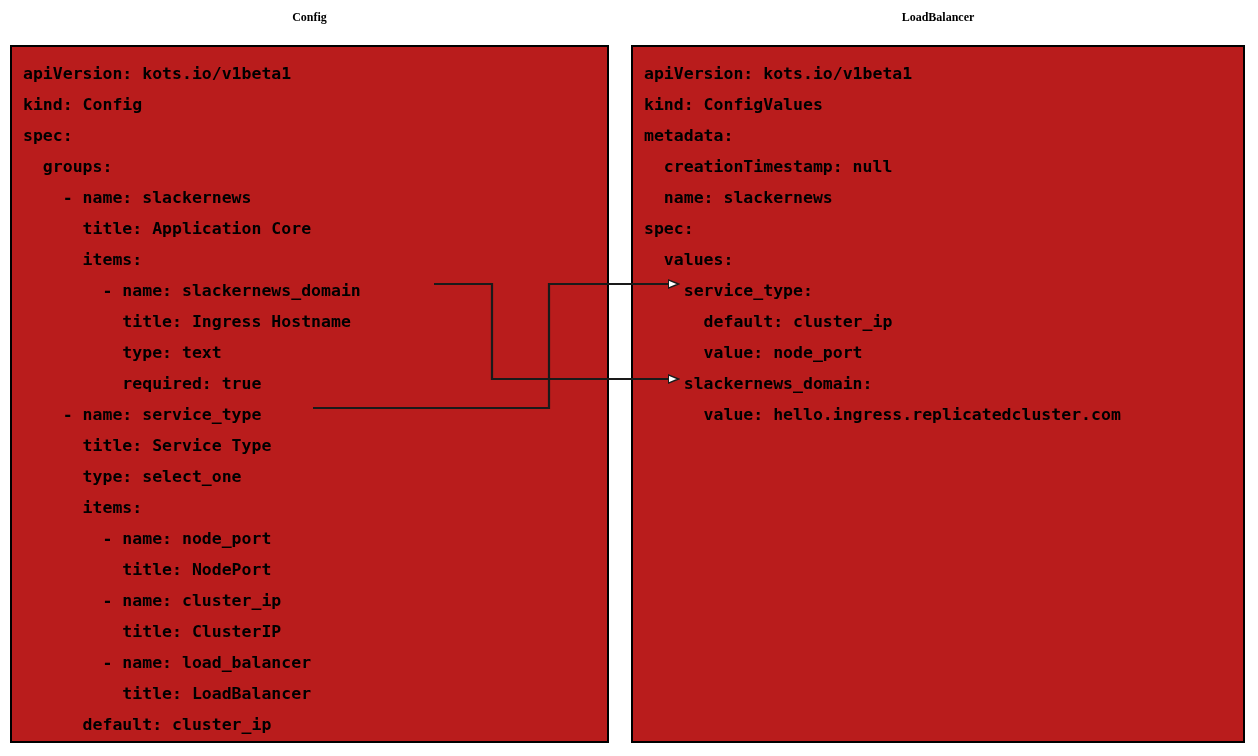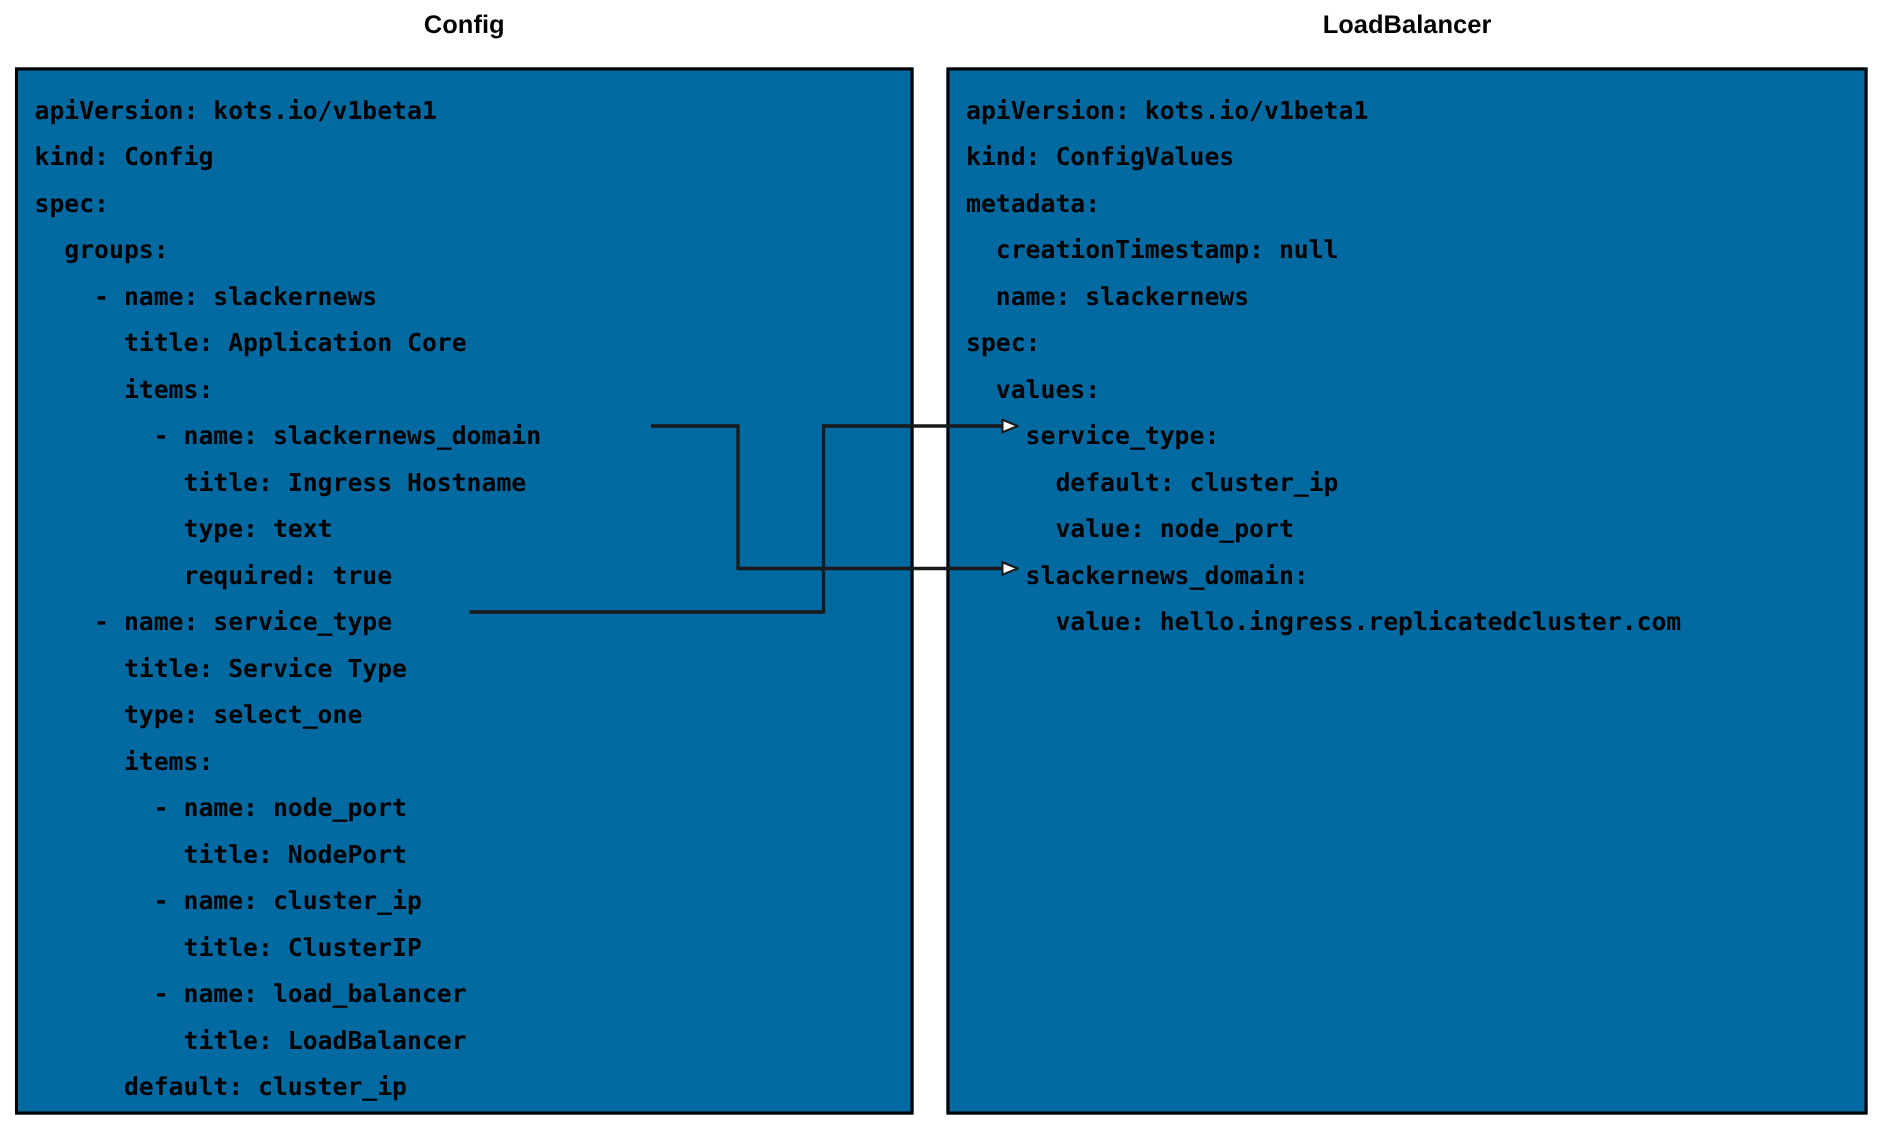--- a/index.html
+++ b/index.html
@@ -20,36 +20,36 @@
     position: absolute;
     left: 0; top: 0;
     width: 1258px;
     height: 756px;
   }
 
   
   .panel-title {
     position: absolute;
     top: 6px;
-    font-family: Liberation Sans, sans-serif;
-    font-size: 17px;
+    font-family: Liberation Serif, serif;
+    font-size: 12px;
     font-weight: bold;
     color: #000000;
     text-align: center;
     letter-spacing: 0px;
     white-space: nowrap;
     line-height: 22px;
   }
   #title-config  { left: 10px;  width: 599px; }
   #title-values  { left: 631px; width: 614px; }
 
   
   .panel {
     position: absolute;
-    background: #0369a1;
+    background: #b91c1c;
     border: 2px solid #000000;
     box-sizing: border-box;
     overflow: hidden;
   }
   #panel-config {
     left: 10px;
     top: 45px;
     width: 599px;
     height: 698px;
   }

